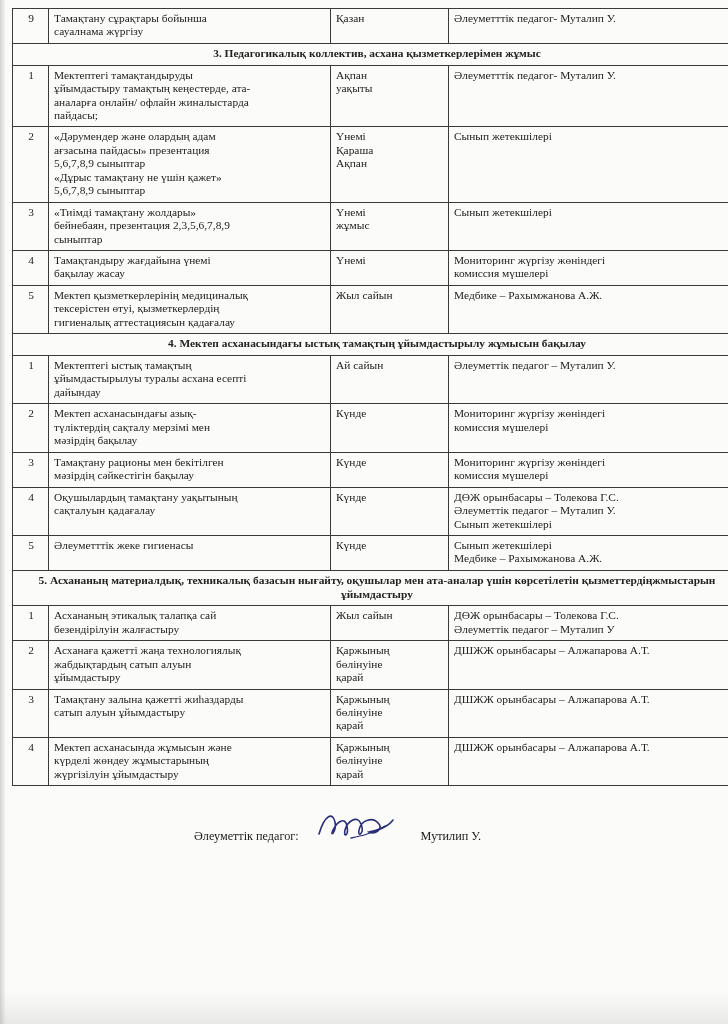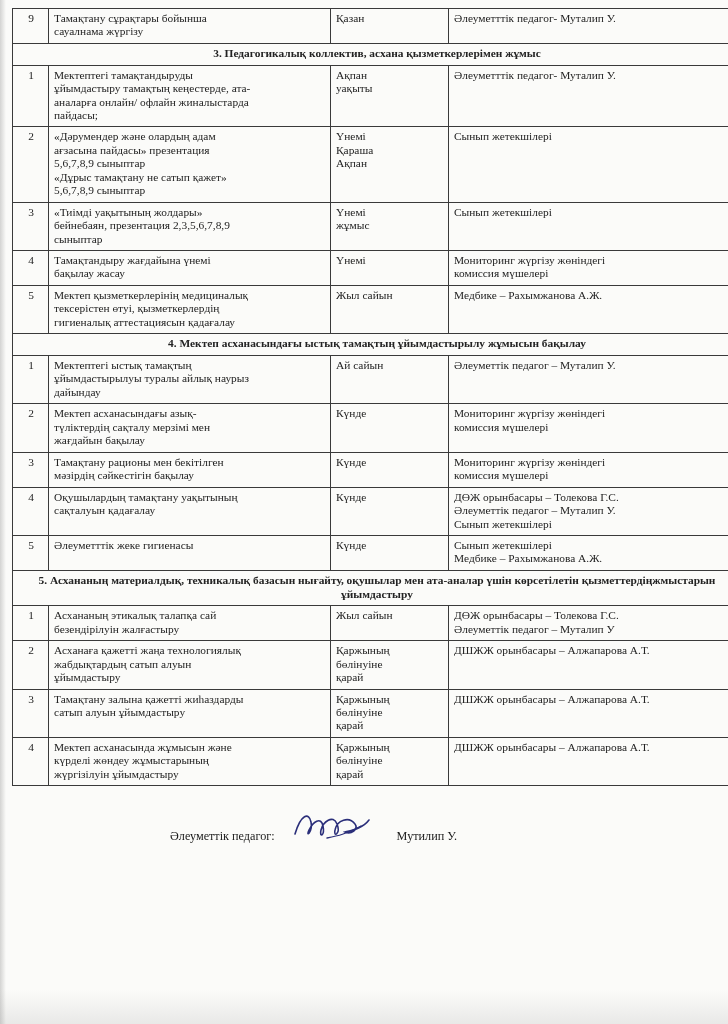--- a/index.html
+++ b/index.html
@@ -53,21 +53,21 @@
   }
   .cell-line { display: block; }
   .footer {
     margin-top: 28px;
     display: flex;
     align-items: flex-end;
     justify-content: flex-start;
     padding-left: 158px;
     font-size: 12.2px;
   }
-  .footer .label { margin-right: 14px; }
+  .footer .label { margin-right: 14px; margin-left: 24px; }
   .footer .sig {
     width: 86px;
     height: 30px;
     position: relative;
     margin-right: 22px;
   }
   .footer .sig svg { position: absolute; left: 0; top: -6px; }
   .footer .name { font-size: 12.2px; text-align: right; }
   .edge-shadow {
     position: absolute;
@@ -121,36 +121,36 @@
           <td class="col-resp">
             <span class="cell-line">Әлеуметттік педагог- Муталип У.</span>
           </td>
         </tr>
         <tr>
           <td class="col-num">2</td>
           <td class="col-activity">
             <span class="cell-line">«Дәрумендер және олардың адам</span>
             <span class="cell-line">ағзасына пайдасы» презентация</span>
             <span class="cell-line">5,6,7,8,9 сыныптар</span>
-            <span class="cell-line">«Дұрыс тамақтану не сатып қажет»</span>
+            <span class="cell-line">«Дұрыс тамақтану не үшін қажет»</span>
             <span class="cell-line">5,6,7,8,9 сыныптар</span>
           </td>
           <td class="col-time">
             <span class="cell-line">Үнемі</span>
             <span class="cell-line">Қараша</span>
             <span class="cell-line">Ақпан</span>
           </td>
           <td class="col-resp">
             <span class="cell-line">Сынып жетекшілері</span>
           </td>
         </tr>
         <tr>
           <td class="col-num">3</td>
           <td class="col-activity">
-            <span class="cell-line">«Тиімді уақытының жолдары»</span>
+            <span class="cell-line">«Тиімді тамақтану жолдары»</span>
             <span class="cell-line">бейнебаян, презентация 2,3,5,6,7,8,9</span>
             <span class="cell-line">сыныптар</span>
           </td>
           <td class="col-time">
             <span class="cell-line">Үнемі</span>
             <span class="cell-line">жұмыс</span>
           </td>
           <td class="col-resp">
             <span class="cell-line">Сынып жетекшілері</span>
           </td>
@@ -183,36 +183,36 @@
             <span class="cell-line">Медбике – Рахымжанова А.Ж.</span>
           </td>
         </tr>
         <tr>
           <td class="section-head" colspan="4">4.  Мектеп асханасындағы ыстық тамақтың ұйымдастырылу жұмысын бақылау</td>
         </tr>
         <tr>
           <td class="col-num">1</td>
           <td class="col-activity">
             <span class="cell-line">Мектептегі ыстық тамақтың</span>
-            <span class="cell-line">ұйымдастырылуы туралы айлық наурыз</span>
+            <span class="cell-line">ұйымдастырылуы туралы асхана есепті</span>
             <span class="cell-line">дайындау</span>
           </td>
           <td class="col-time">
             <span class="cell-line">Ай сайын</span>
           </td>
           <td class="col-resp">
             <span class="cell-line">Әлеуметтік педагог – Муталип У.</span>
           </td>
         </tr>
         <tr>
           <td class="col-num">2</td>
           <td class="col-activity">
             <span class="cell-line">Мектеп асханасындағы азық-</span>
             <span class="cell-line">түліктердің сақталу мерзімі мен</span>
-            <span class="cell-line">жағдайын бақылау</span>
+            <span class="cell-line">мәзірдің бақылау</span>
           </td>
           <td class="col-time">
             <span class="cell-line">Күнде</span>
           </td>
           <td class="col-resp">
             <span class="cell-line">Мониторинг жүргізу жөніндегі</span>
             <span class="cell-line">комиссия мүшелері</span>
           </td>
         </tr>
         <tr>

